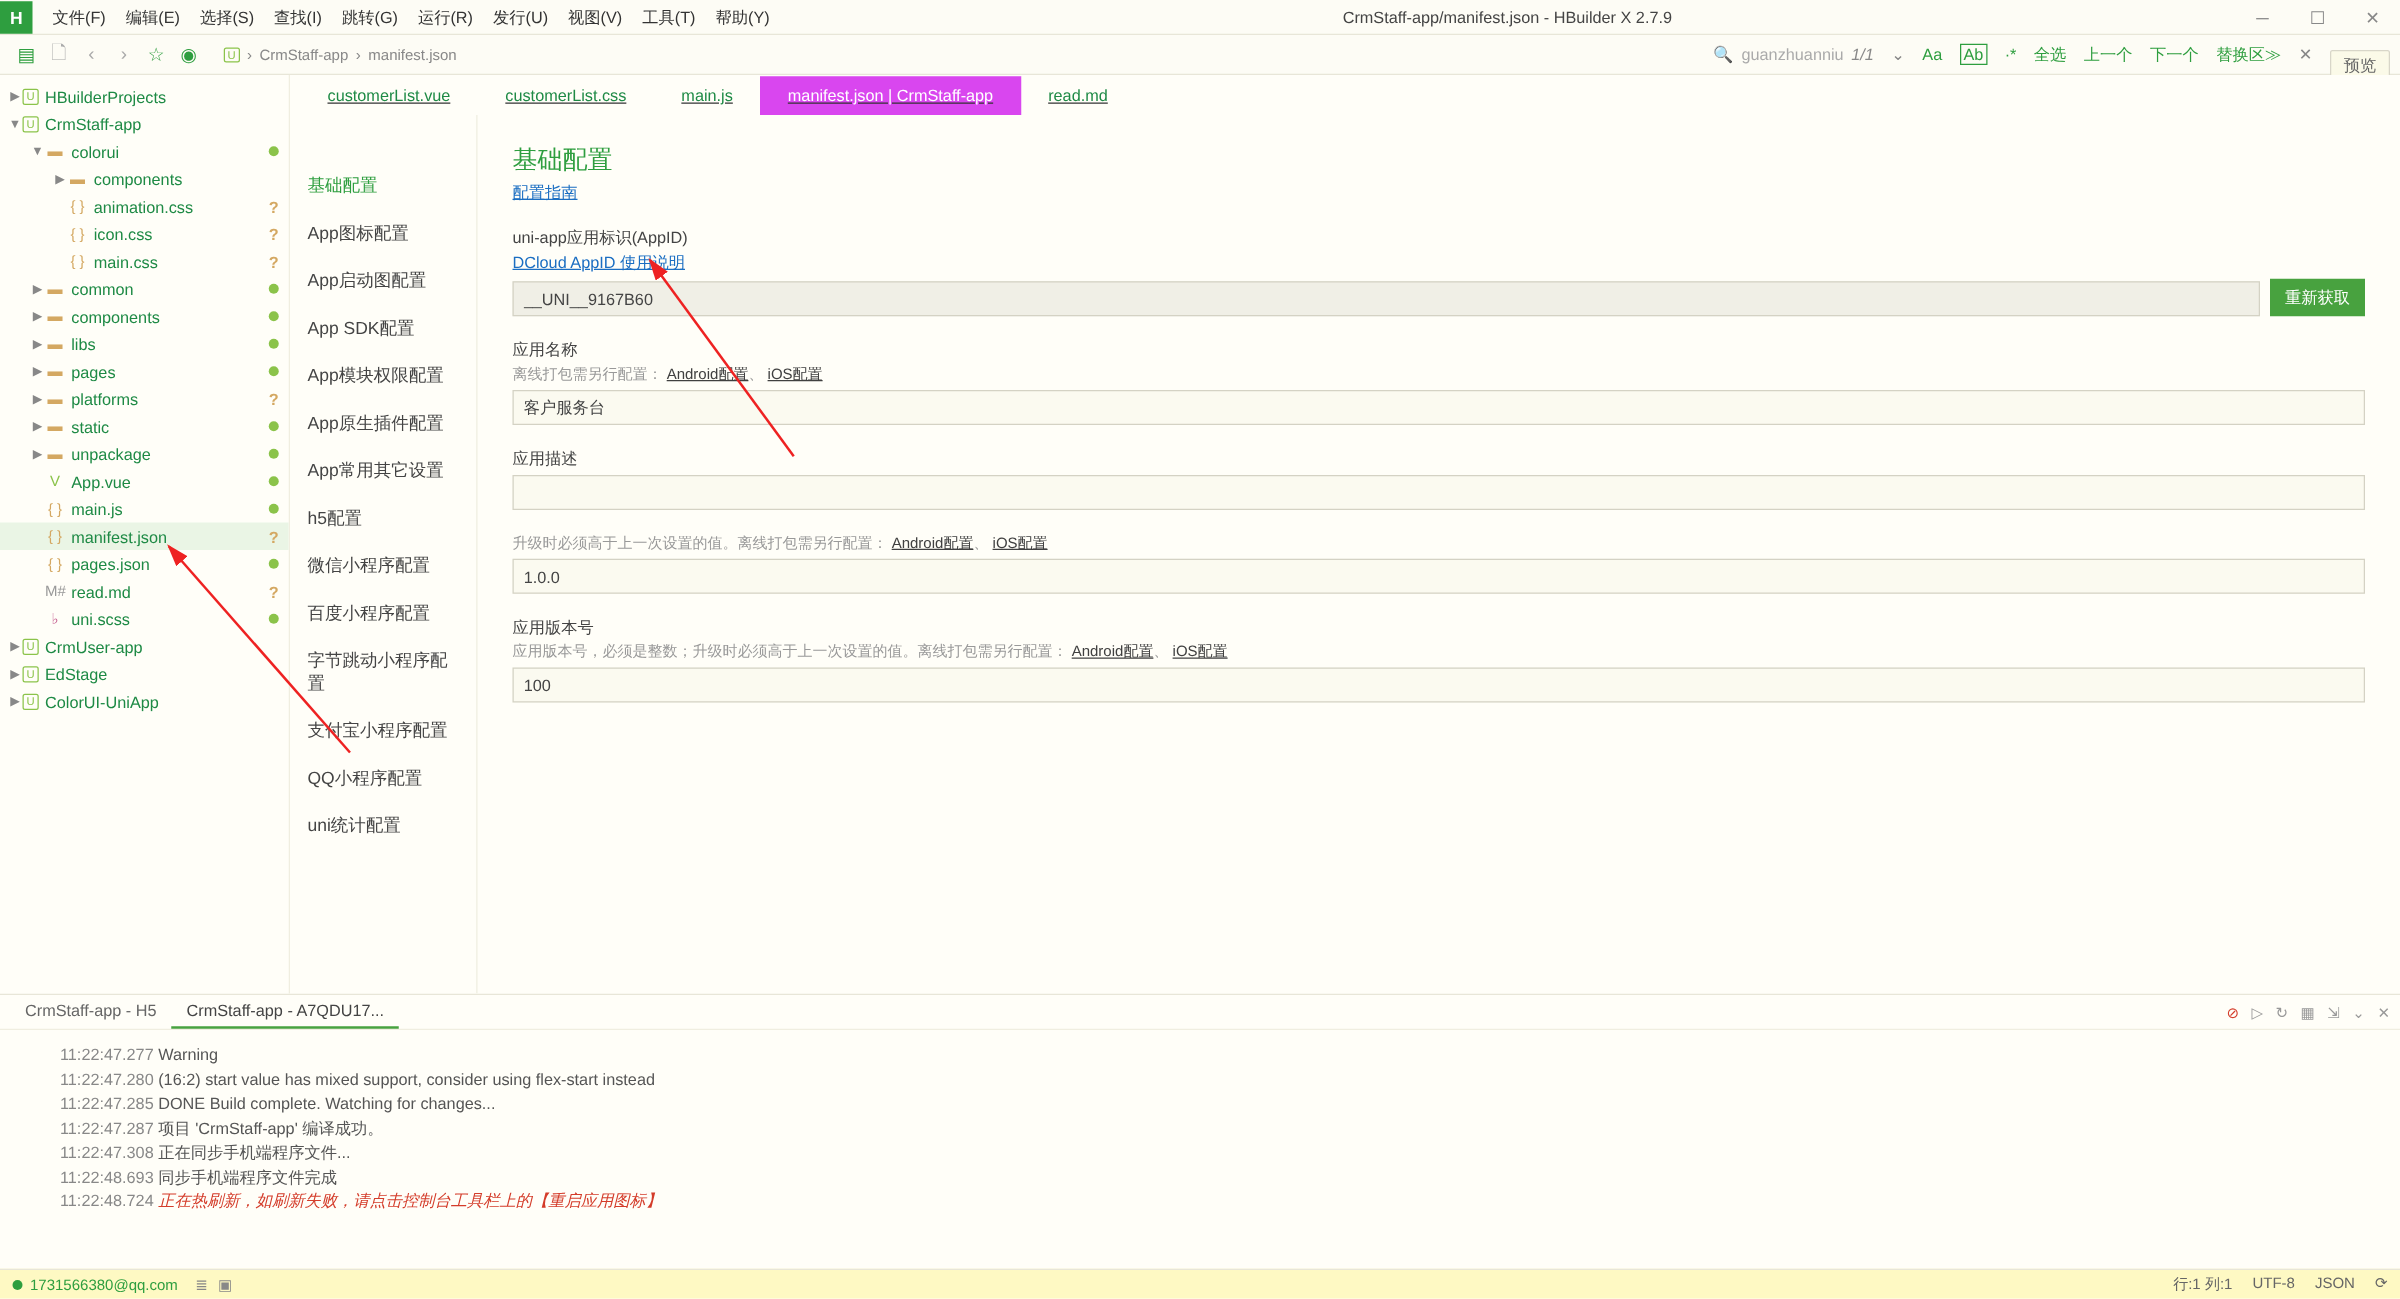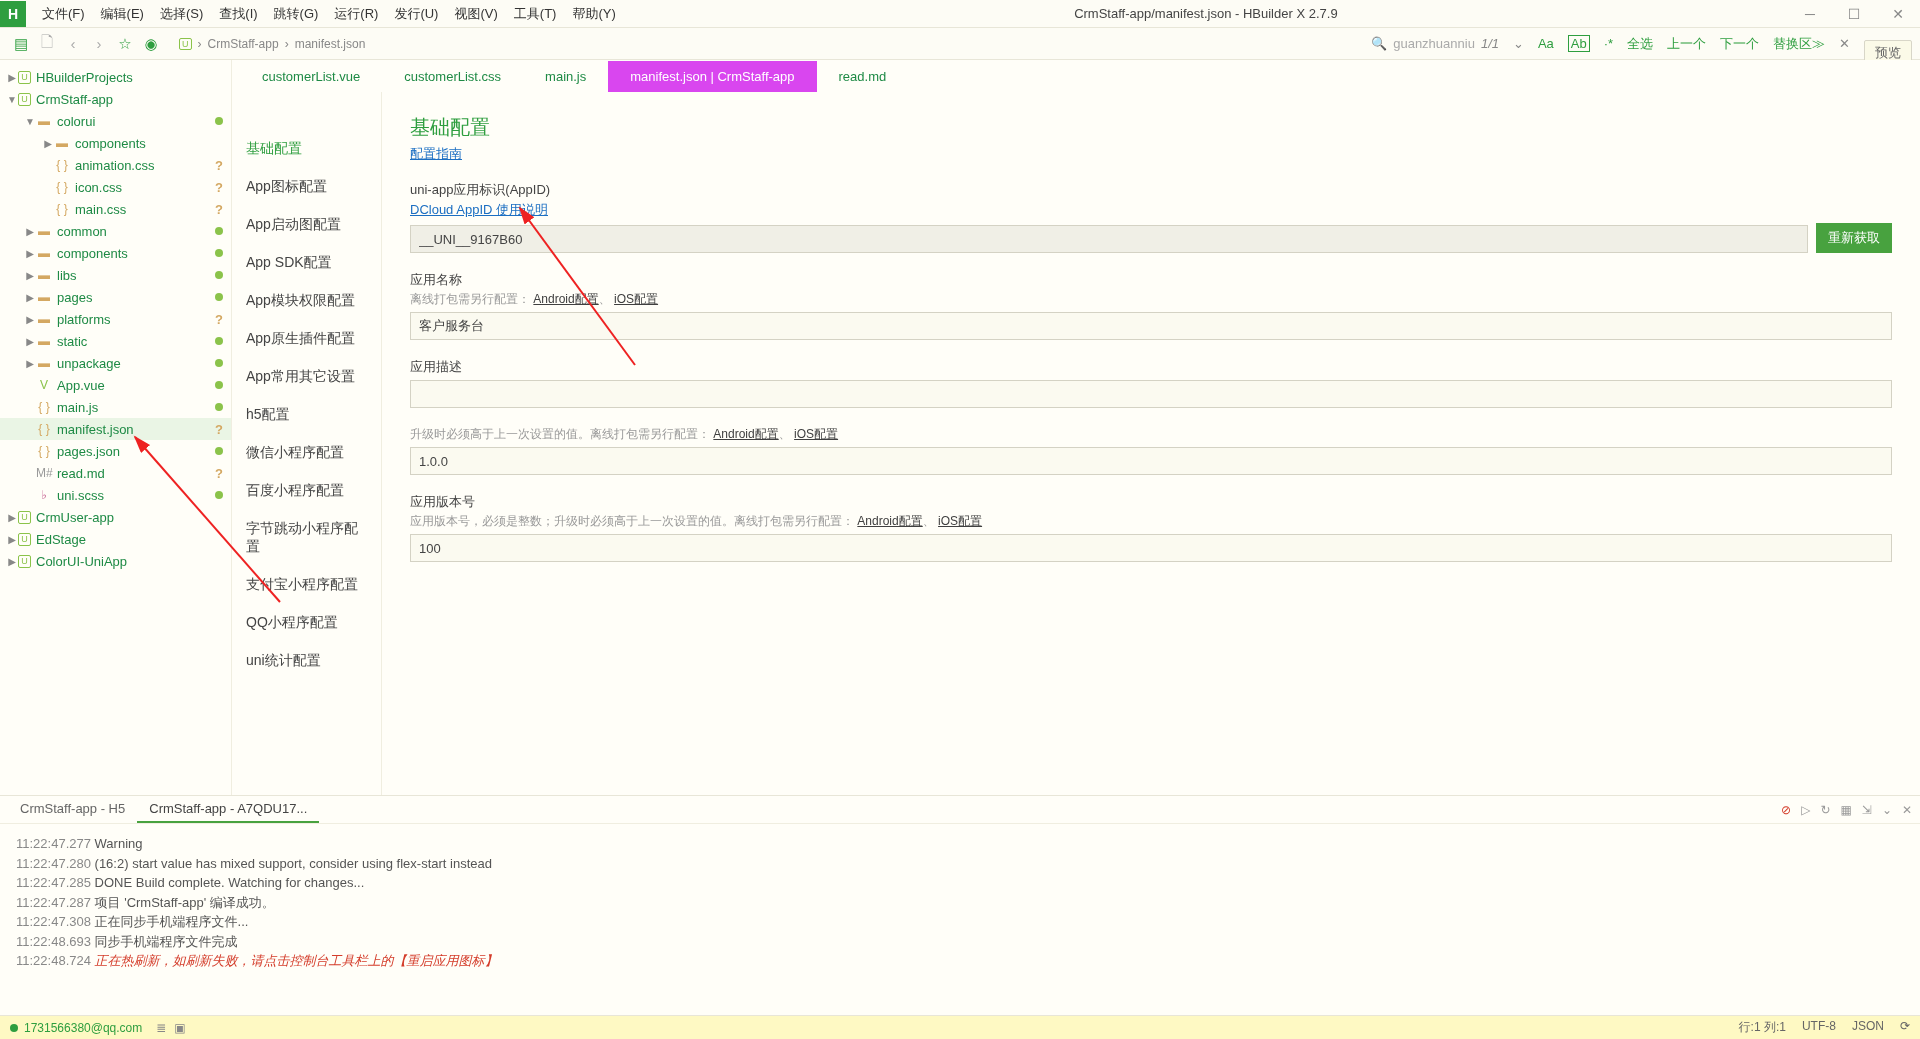--- a/index.html
+++ b/index.html
@@ -46,42 +46,42 @@
 .tdot { width: 8px; height: 8px; border-radius: 50%; background: #8bc34a; margin-left: 4px; }
 .tqmark { color: #d4a862; font-weight: bold; }
 
 
 .cnav { width: 150px; background: #fffef8; border-right: 1px solid #f0eee0; padding-top: 38px; }
 .cnav-item { padding: 10px 14px; color: #444; font-size: 14px; cursor: default; }
 .cnav-item.active { color: #2e9e3f; font-weight: 500; }
 
 
 .editor { flex: 1; display: flex; flex-direction: column; overflow: hidden; background: #fffef8; }
-.tabs { display: flex; height: 32px; align-items: flex-end; padding-left: 8px; }
+.tabs { display: flex; height: 32px; align-items: flex-end; padding-left: 8px; text-decoration: underline; }
 .tab { padding: 8px 22px; color: #1e8a45; font-size: 13px; cursor: default; }
 .tab.active { background: #d946ef; color: #fff; }
 .content { flex: 1; padding: 22px 28px; overflow-y: auto; }
 .ctitle { color: #2e9e3f; font-size: 20px; font-weight: 500; margin-bottom: 4px; }
 .clink { color: #1b6ec2; font-size: 13px; text-decoration: underline; cursor: pointer; }
 .cgroup { margin-top: 18px; }
 .clabel { color: #444; font-size: 13px; margin-bottom: 2px; }
 .chint { color: #999; font-size: 12px; }
 .chint a { color: #404040; text-decoration: underline; }
 .crow { display: flex; gap: 8px; margin-top: 4px; align-items: flex-end; }
 .cinput { flex: 1; height: 28px; border: 1px solid #d4d2c4; background: #fbfaf0; padding: 0 8px; font-size: 13px; color: #444; }
 .cinput.ro { background: #f0efe6; }
 .cbtn { padding: 6px 12px; background: #48a23f; color: #fff; border: none; font-size: 13px; }
 
 
 .console { height: 220px; border-top: 1px solid #e8e6d8; display: flex; flex-direction: column; background: #fffef8; }
 .ctabs { display: flex; height: 28px; align-items: center; padding: 0 8px; border-bottom: 1px solid #f0eee0; }
 .ctab { padding: 5px 12px; color: #666; font-size: 13px; }
 .ctab.active { color: #444; border-bottom: 2px solid #48a23f; }
 .cright { margin-left: auto; display: flex; gap: 10px; color: #999; font-size: 12px; }
-.clog { flex: 1; padding: 10px 16px; font-family: Consolas, monospace; font-size: 13px; color: #555; line-height: 1.5; overflow-y: auto; }
+.clog { flex: 1; padding: 10px 16px; font-family: Consolas, monospace; font-size: 13px; color: #555; line-height: 1.5; overflow-y: auto; margin-left: 32px; }
 .clog .ts { color: #888; }
 .clog .red { color: #d43c2a; font-style: italic; }
 
 
 .status { height: 24px; display: flex; align-items: center; padding: 0 10px; background: #fef9c3; border-top: 1px solid #e8e6d8; font-size: 12px; color: #2e9e3f; }
 .status .dot { width: 8px; height: 8px; border-radius: 50%; background: #2e9e3f; margin-right: 6px; }
 .status .sicons { margin-left: 14px; color: #888; display: flex; gap: 8px; }
 .status .srt { margin-left: auto; display: flex; gap: 16px; color: #666; }
 
 

